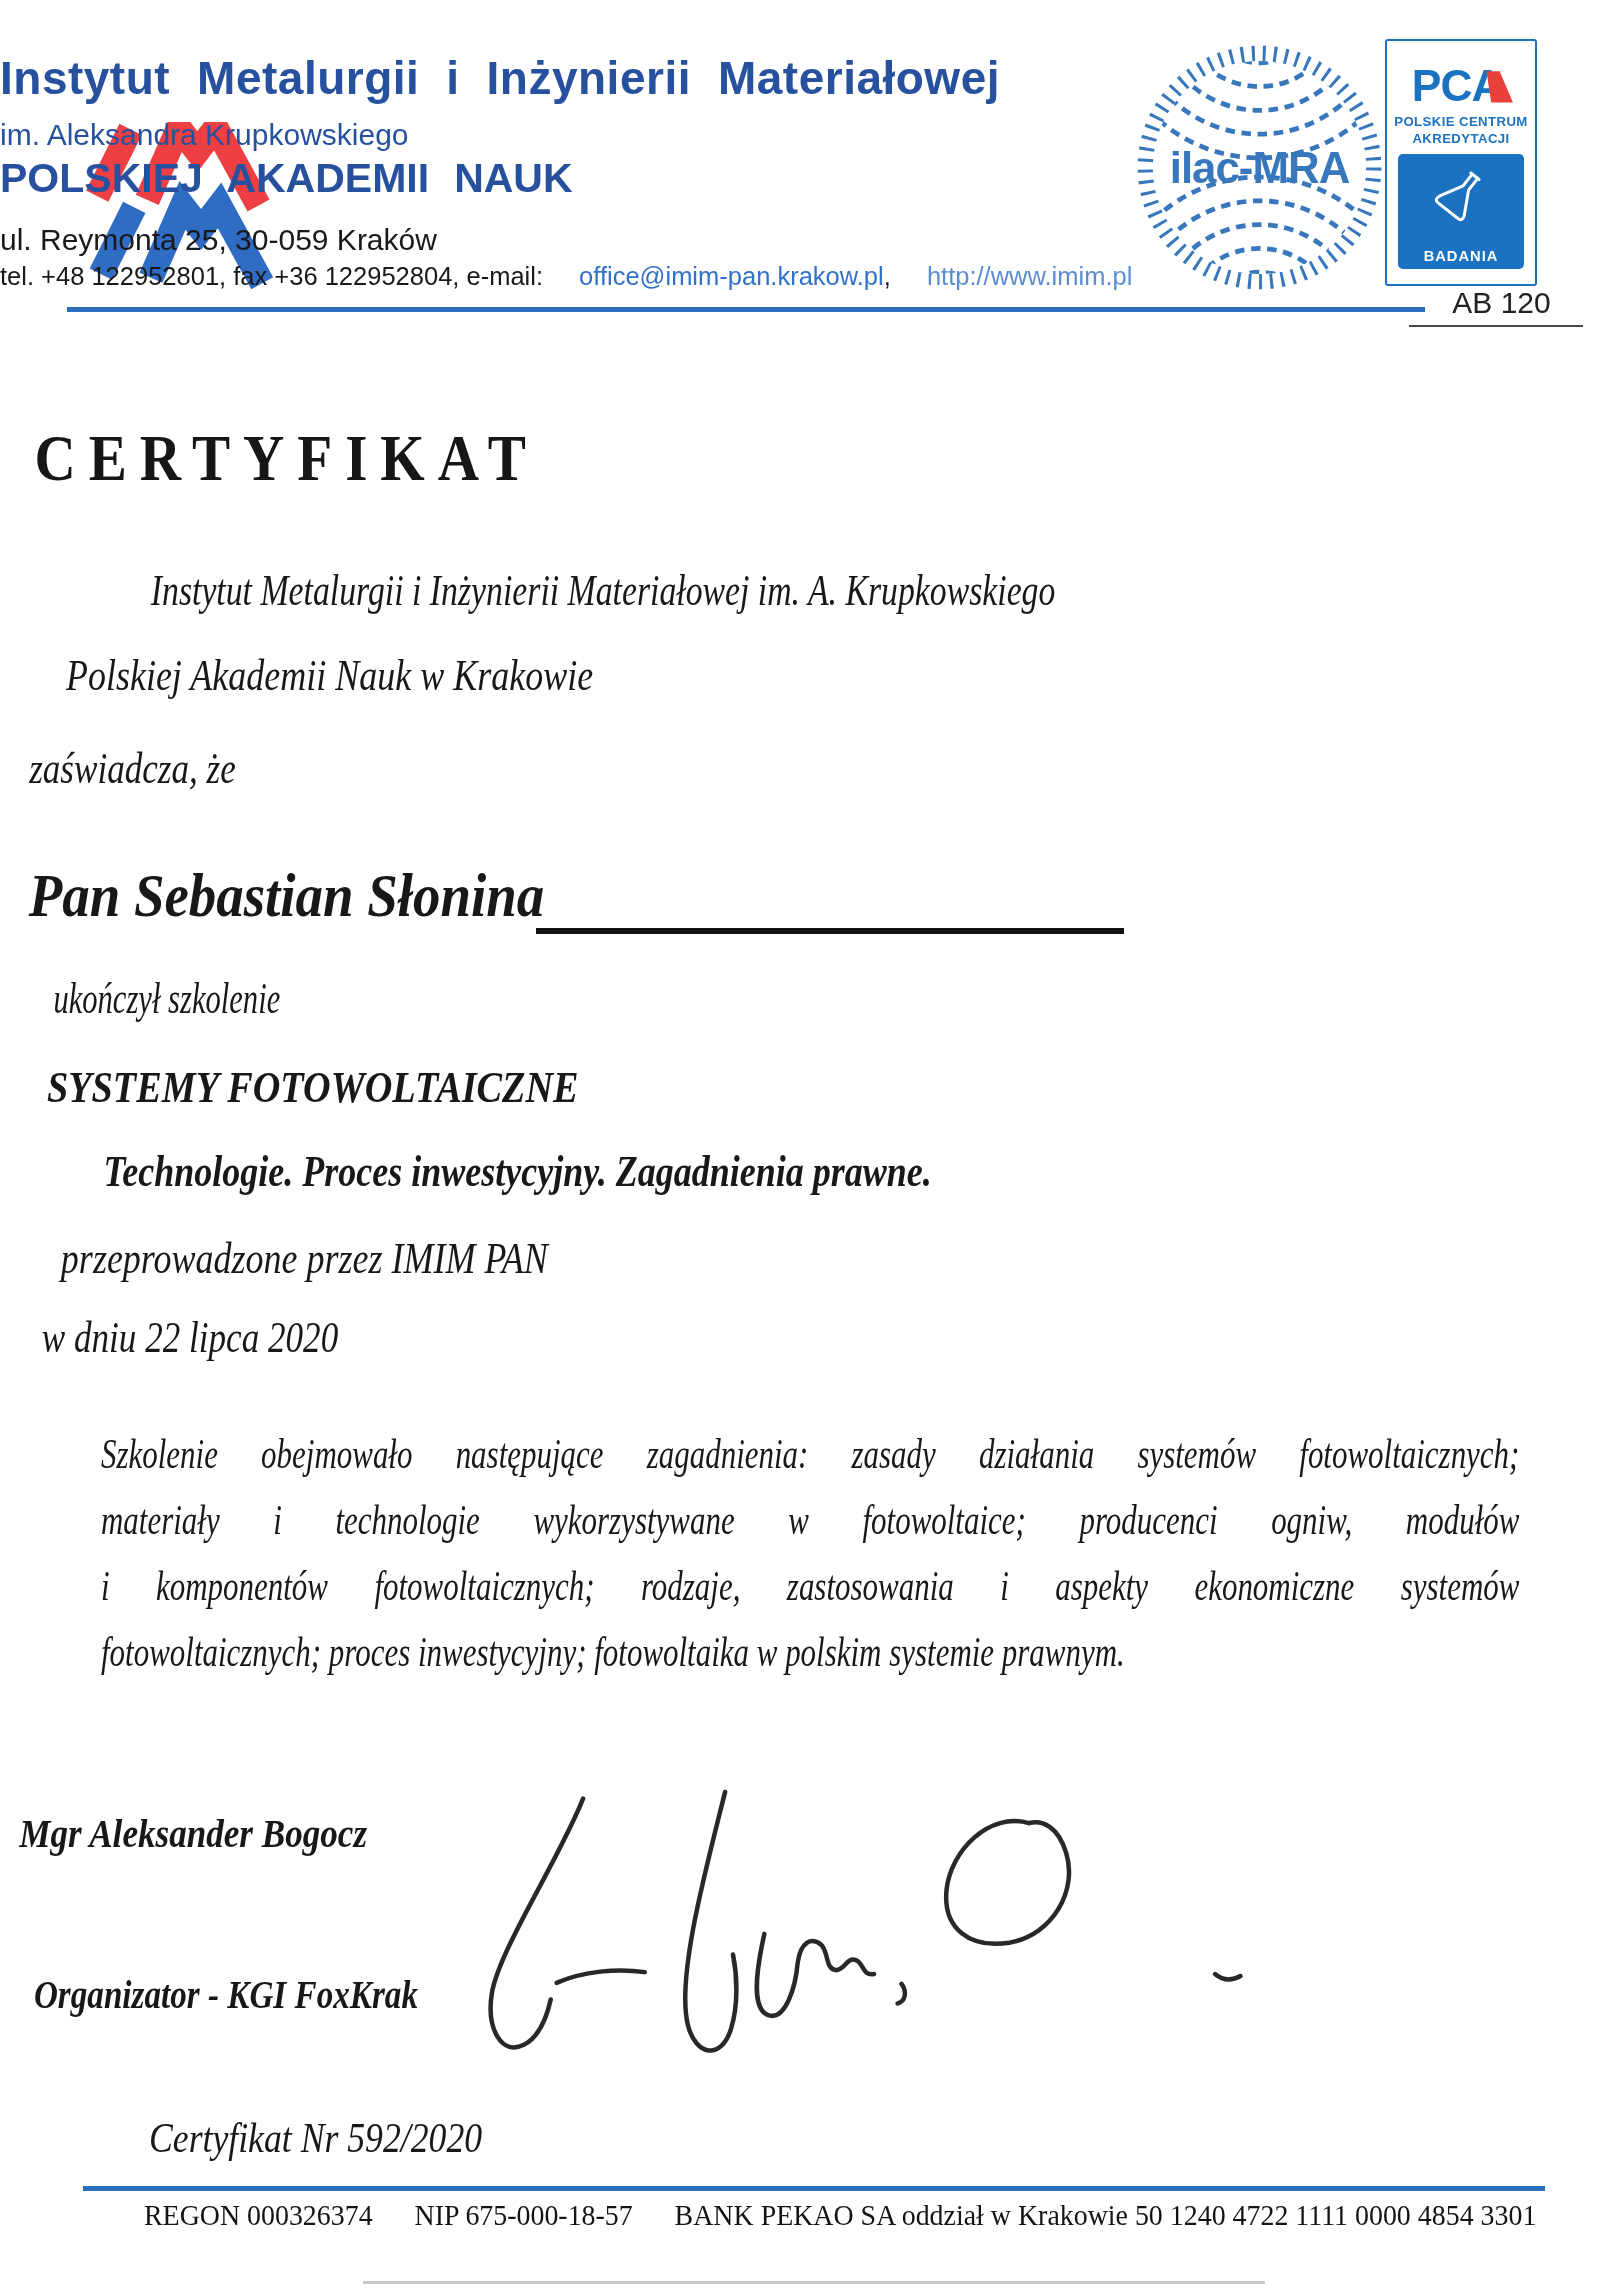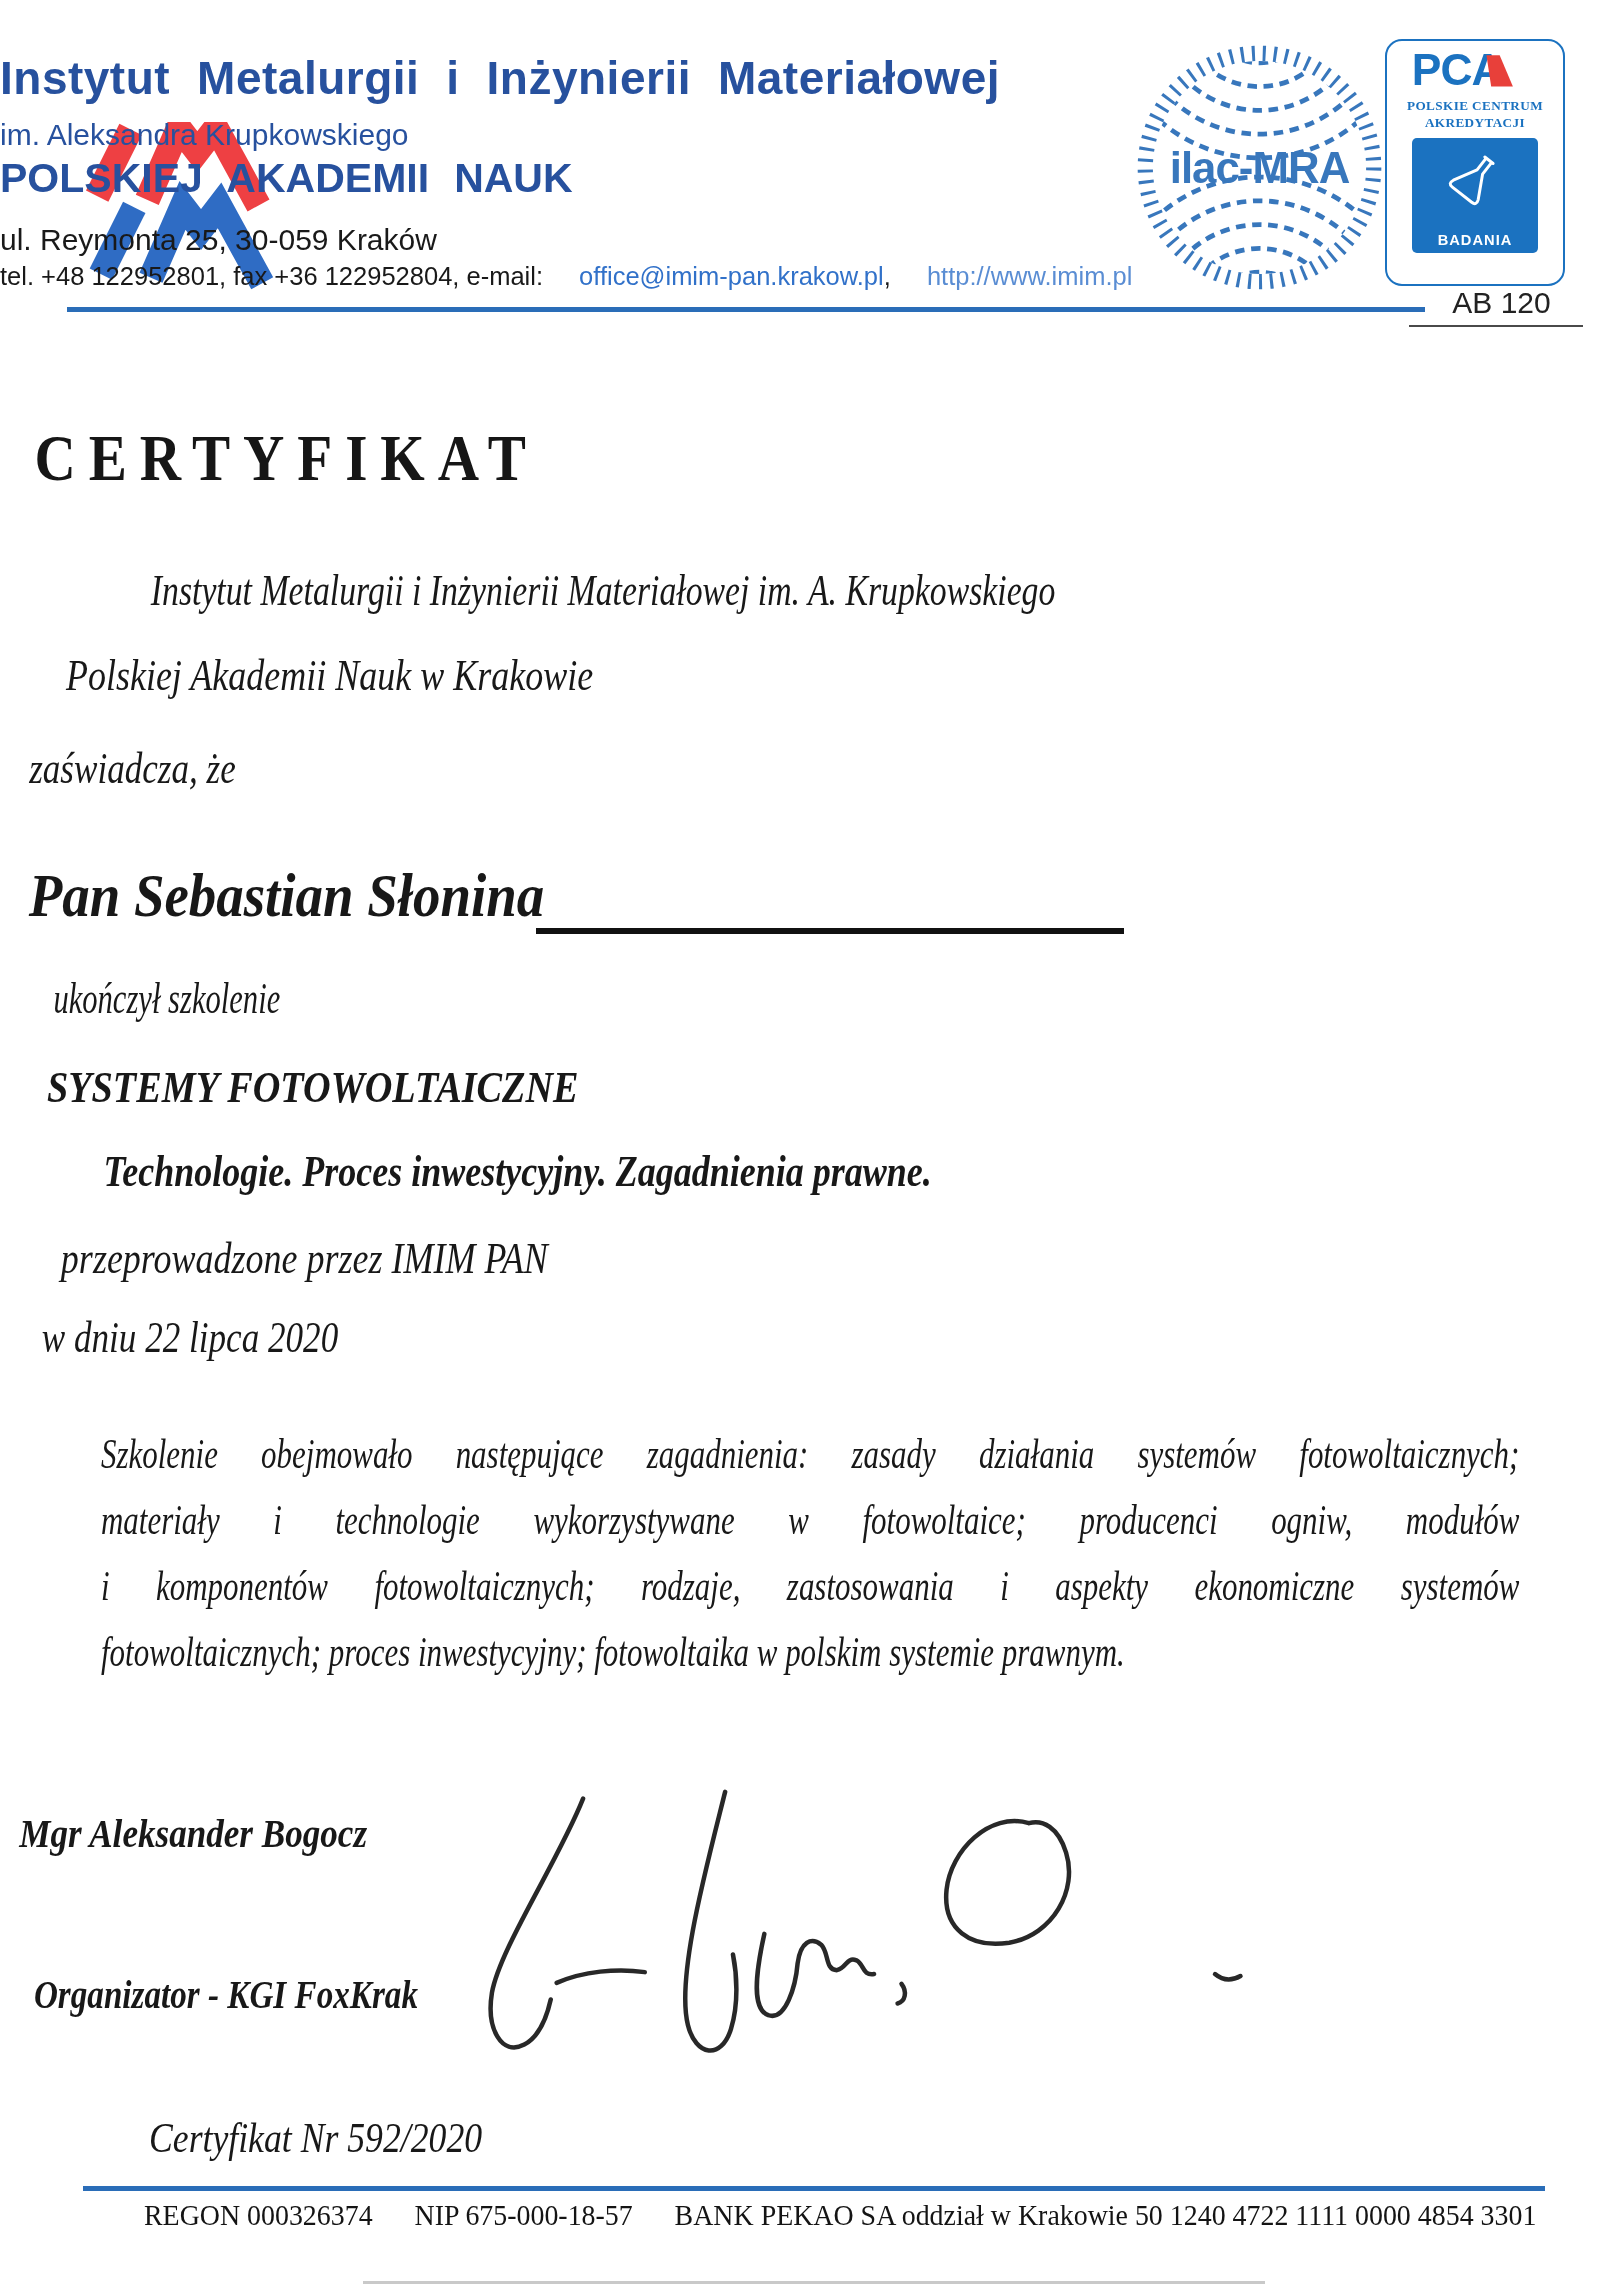--- a/index.html
+++ b/index.html
@@ -28,24 +28,24 @@
   .lnk{color:var(--linkBlue);cursor:pointer;margin-left:29px;}
   .lnk.faded{opacity:.8;}
   .rule-top{left:67px;top:307px;width:1358px;height:4.9px;background:var(--ruleBlue);}
   .ab120{left:1423px;top:286px;width:157px;font-size:30px;font-family:"Liberation Sans",sans-serif;color:#222;text-align:center;}
   .ab-line{left:1409px;top:325px;width:174px;height:2px;background:#4a4a4a;}
 
   
   .stamp{left:1131px;top:39px;opacity:.93;}
   .stampTick{stroke:var(--stampBlue);fill:none;}
   .stampTxt{fill:var(--stampBlue);font-family:"Liberation Sans",sans-serif;font-weight:bold;font-size:46px;letter-spacing:-1px;}
-  .pca{left:1385px;top:39px;width:180px;height:247px;border:2.9px solid var(--pcaBlue);border-radius:17px;background:#fff;box-sizing:border-box;padding-top:2px;}
+  .pca{left:1385px;top:39px;width:152px;height:247px;border:2.9px solid var(--pcaBlue);border-radius:3px;background:#fff;box-sizing:border-box;padding-top:18px;}
   .pcatxt{fill:var(--pcaBlue);font-family:"Liberation Sans",sans-serif;font-weight:bold;font-size:47px;letter-spacing:-1px;}
   .pcared{fill:var(--pcaRed);}
-  .pca-sub{font-family:Liberation Serif, serif;font-weight:bold;color:var(--pcaBlue);font-size:13.2px;text-align:center;letter-spacing:0.4px;line-height:16.7px;}
+  .pca-sub{font-family:Liberation Sans, sans-serif;font-weight:bold;color:var(--pcaBlue);font-size:13.2px;text-align:center;letter-spacing:0.4px;line-height:16.7px;}
   .pca-square{position:relative;margin:6.9px auto 0;width:126px;height:115px;background:var(--pcaBlue);border-radius:4.9px;}
   .flask{position:absolute;left:32px;top:7.8px;}
   .badania{position:absolute;left:0;bottom:4.9px;width:100%;text-align:center;color:#fff;font-family:"Liberation Sans",sans-serif;font-weight:bold;font-size:14.7px;letter-spacing:1px;}
 
   
   .title{left:0;top:421px;width:1598px;font-size:65px;font-weight:bold;letter-spacing:14.7px;color:#161616;}
   .bl{left:0;top:0;width:1643px;color:#181818;}
   .f46{font-size:45px;} .f62{font-size:61px;}
   .name-underline{left:536px;top:928px;width:588px;height:5.9px;background:#111;}
   .para{left:101px;top:1421px;width:1418px;}

